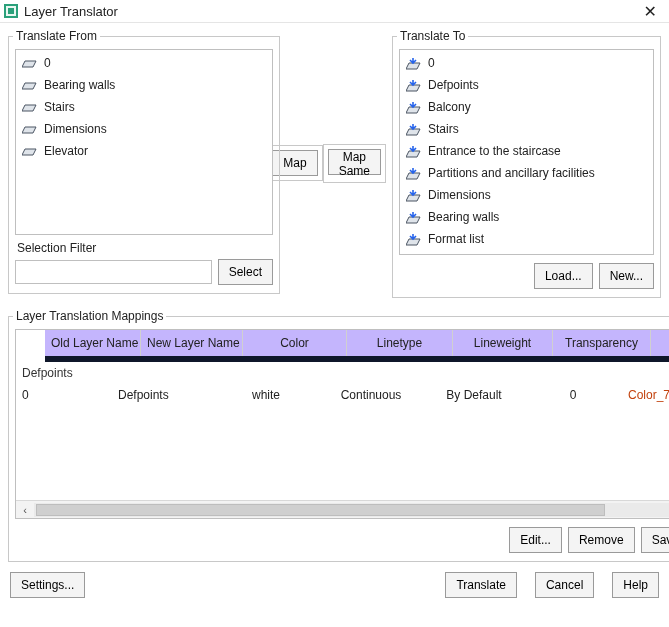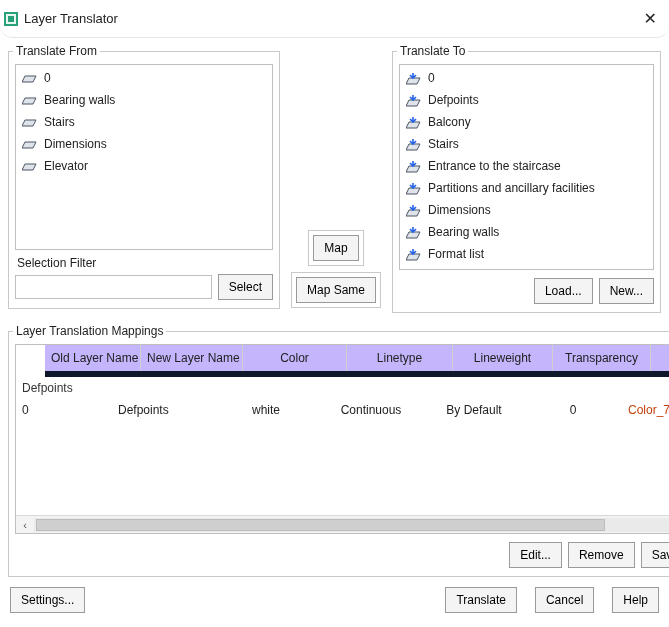--- a/index.html
+++ b/index.html
@@ -10,24 +10,23 @@
     font-size: 12px;
     background: #fff;
     color: #222;
     width: 669px;
     height: 627px;
     overflow: hidden;
   }
   .titlebar {
     display: flex;
     align-items: center;
-    height: 38px;
+    height: 23px;
     padding: 0 6px 0 4px;
     border-bottom: 1px solid #e5e5e5;
-    border-radius: 13px;
   }
   .titlebar .appicon {
     width: 14px; height: 14px;
     margin-right: 6px;
     display: inline-block;
   }
   .titlebar .title { flex: 1; font-size: 13px; }
   .titlebar .close { font-size: 16px; padding: 0 6px; cursor: default; }
   .content {
     padding: 4px 8px 8px 8px;
@@ -46,21 +45,21 @@
   fieldset.panel > legend {
     font-size: 12px;
     padding: 0 3px;
     margin-left: -2px;
     margin-top: 37px;
   }
   .from-panel { width: 272px; }
   .mid-col {
     width: 100px;
     display: flex;
-    flex-direction: column;
+    flex-direction: row;
     align-items: center;
     justify-content: flex-end;
     padding-bottom: 14px;
     height: 280px;
   }
   .to-panel { flex: 1; }
   .listbox {
     border: 1px solid #bfbfbf;
     background: #fff;
     height: 186px;

